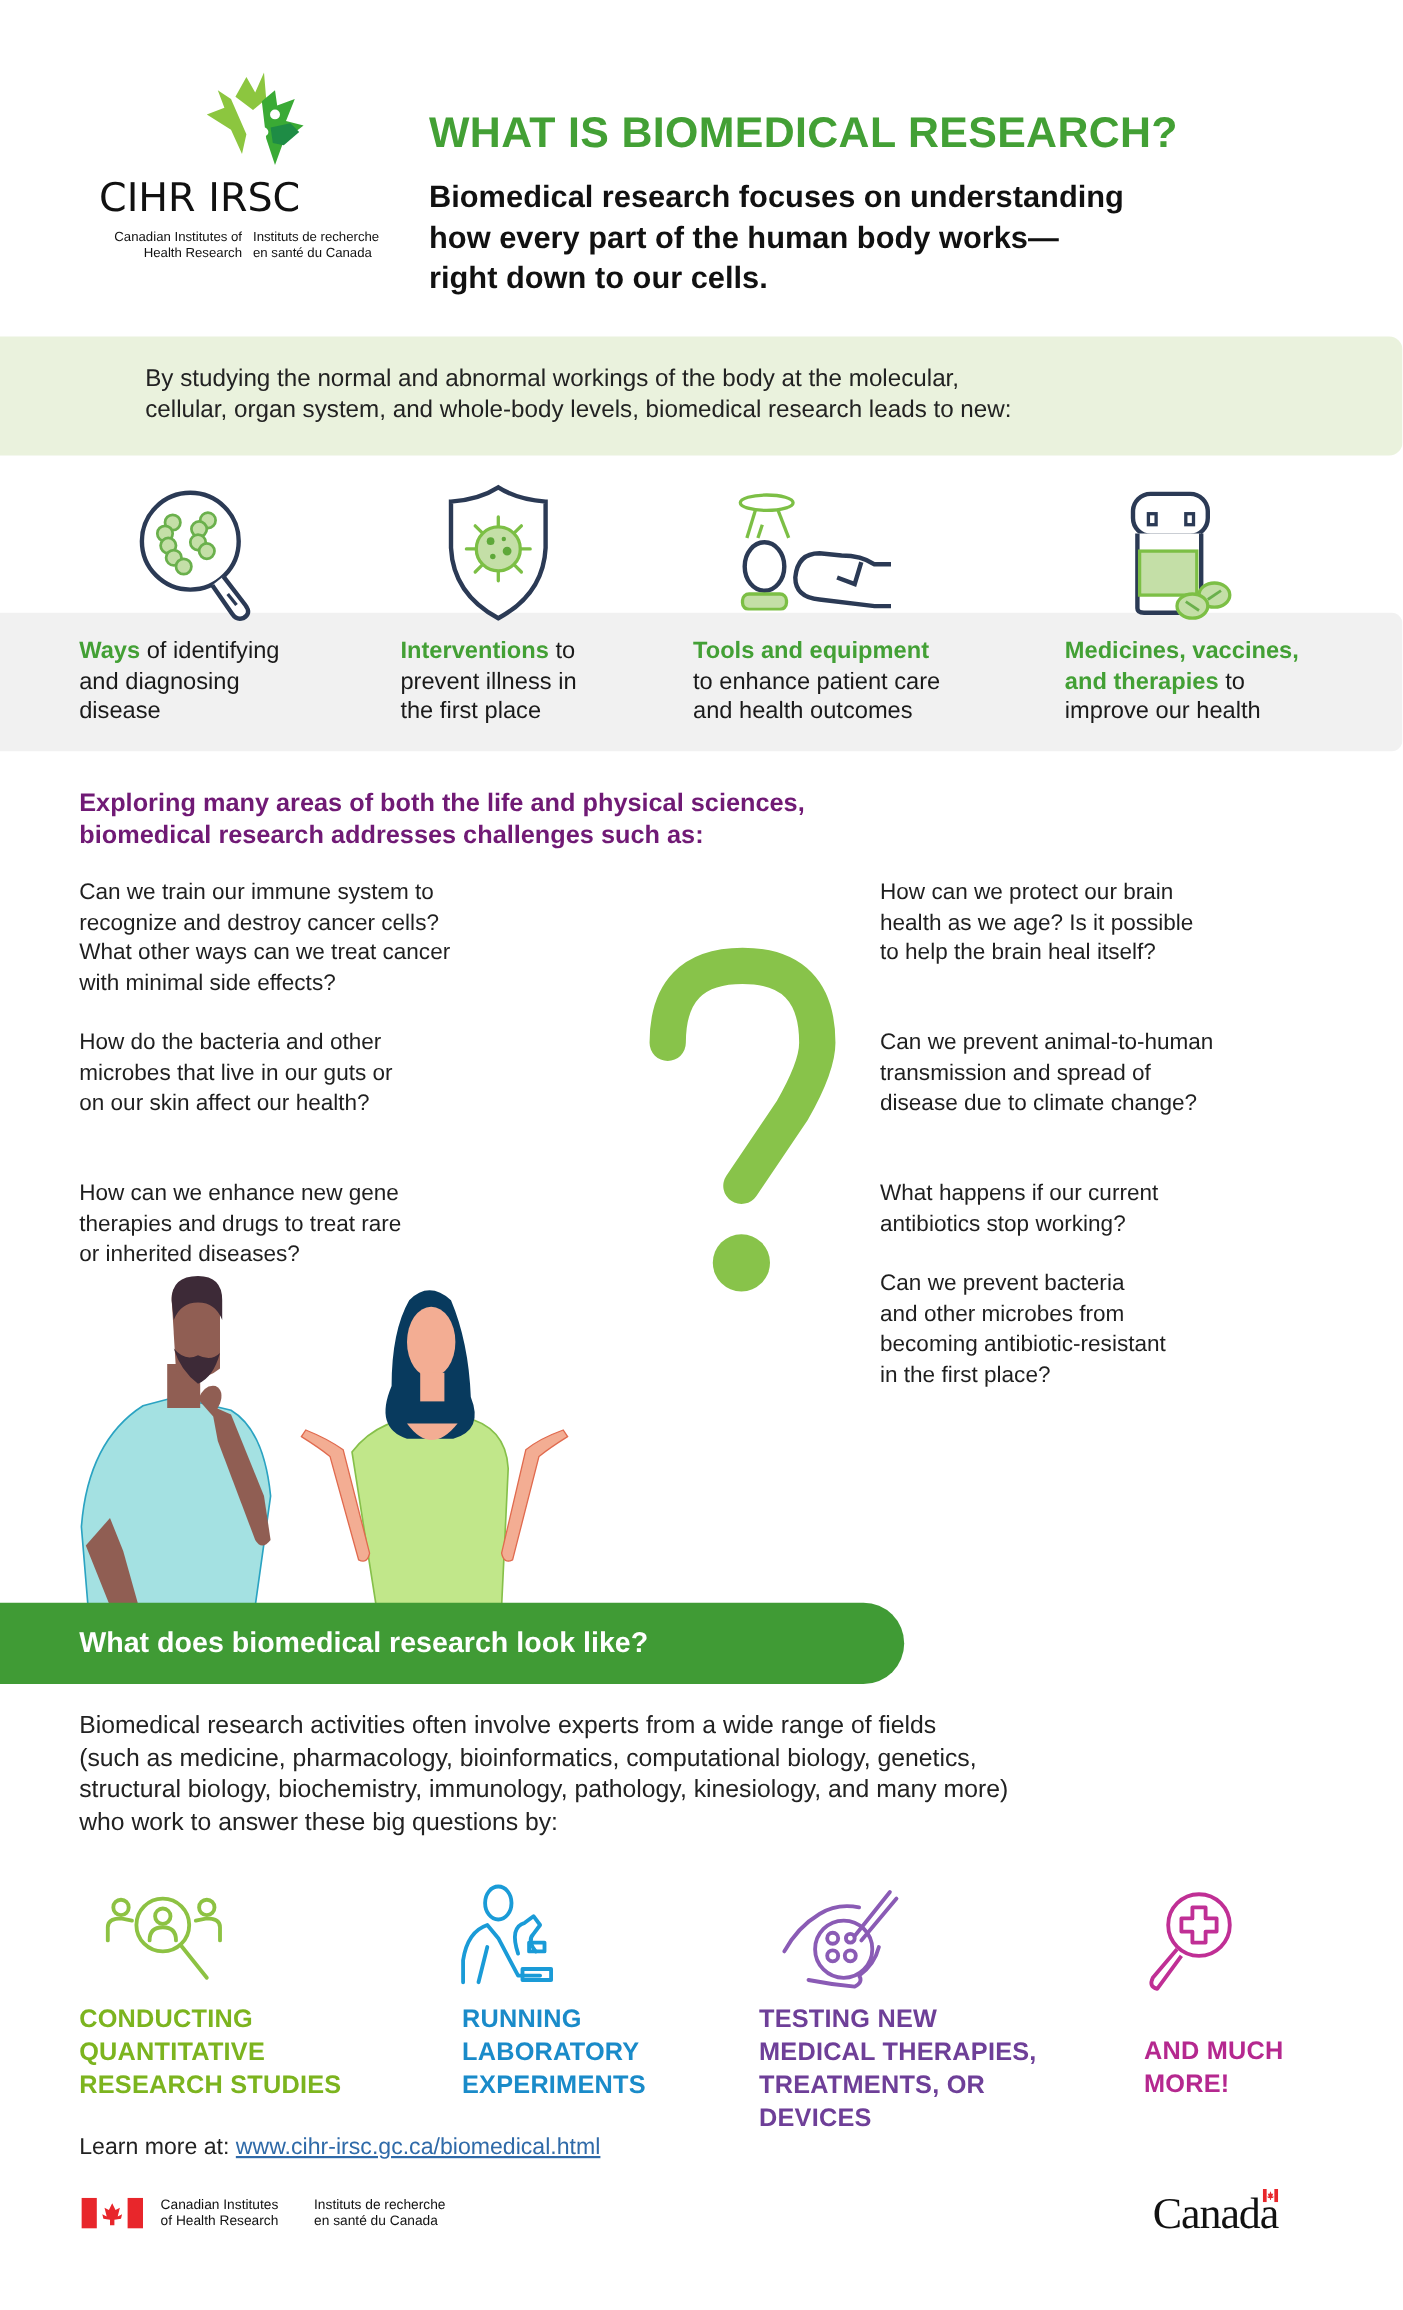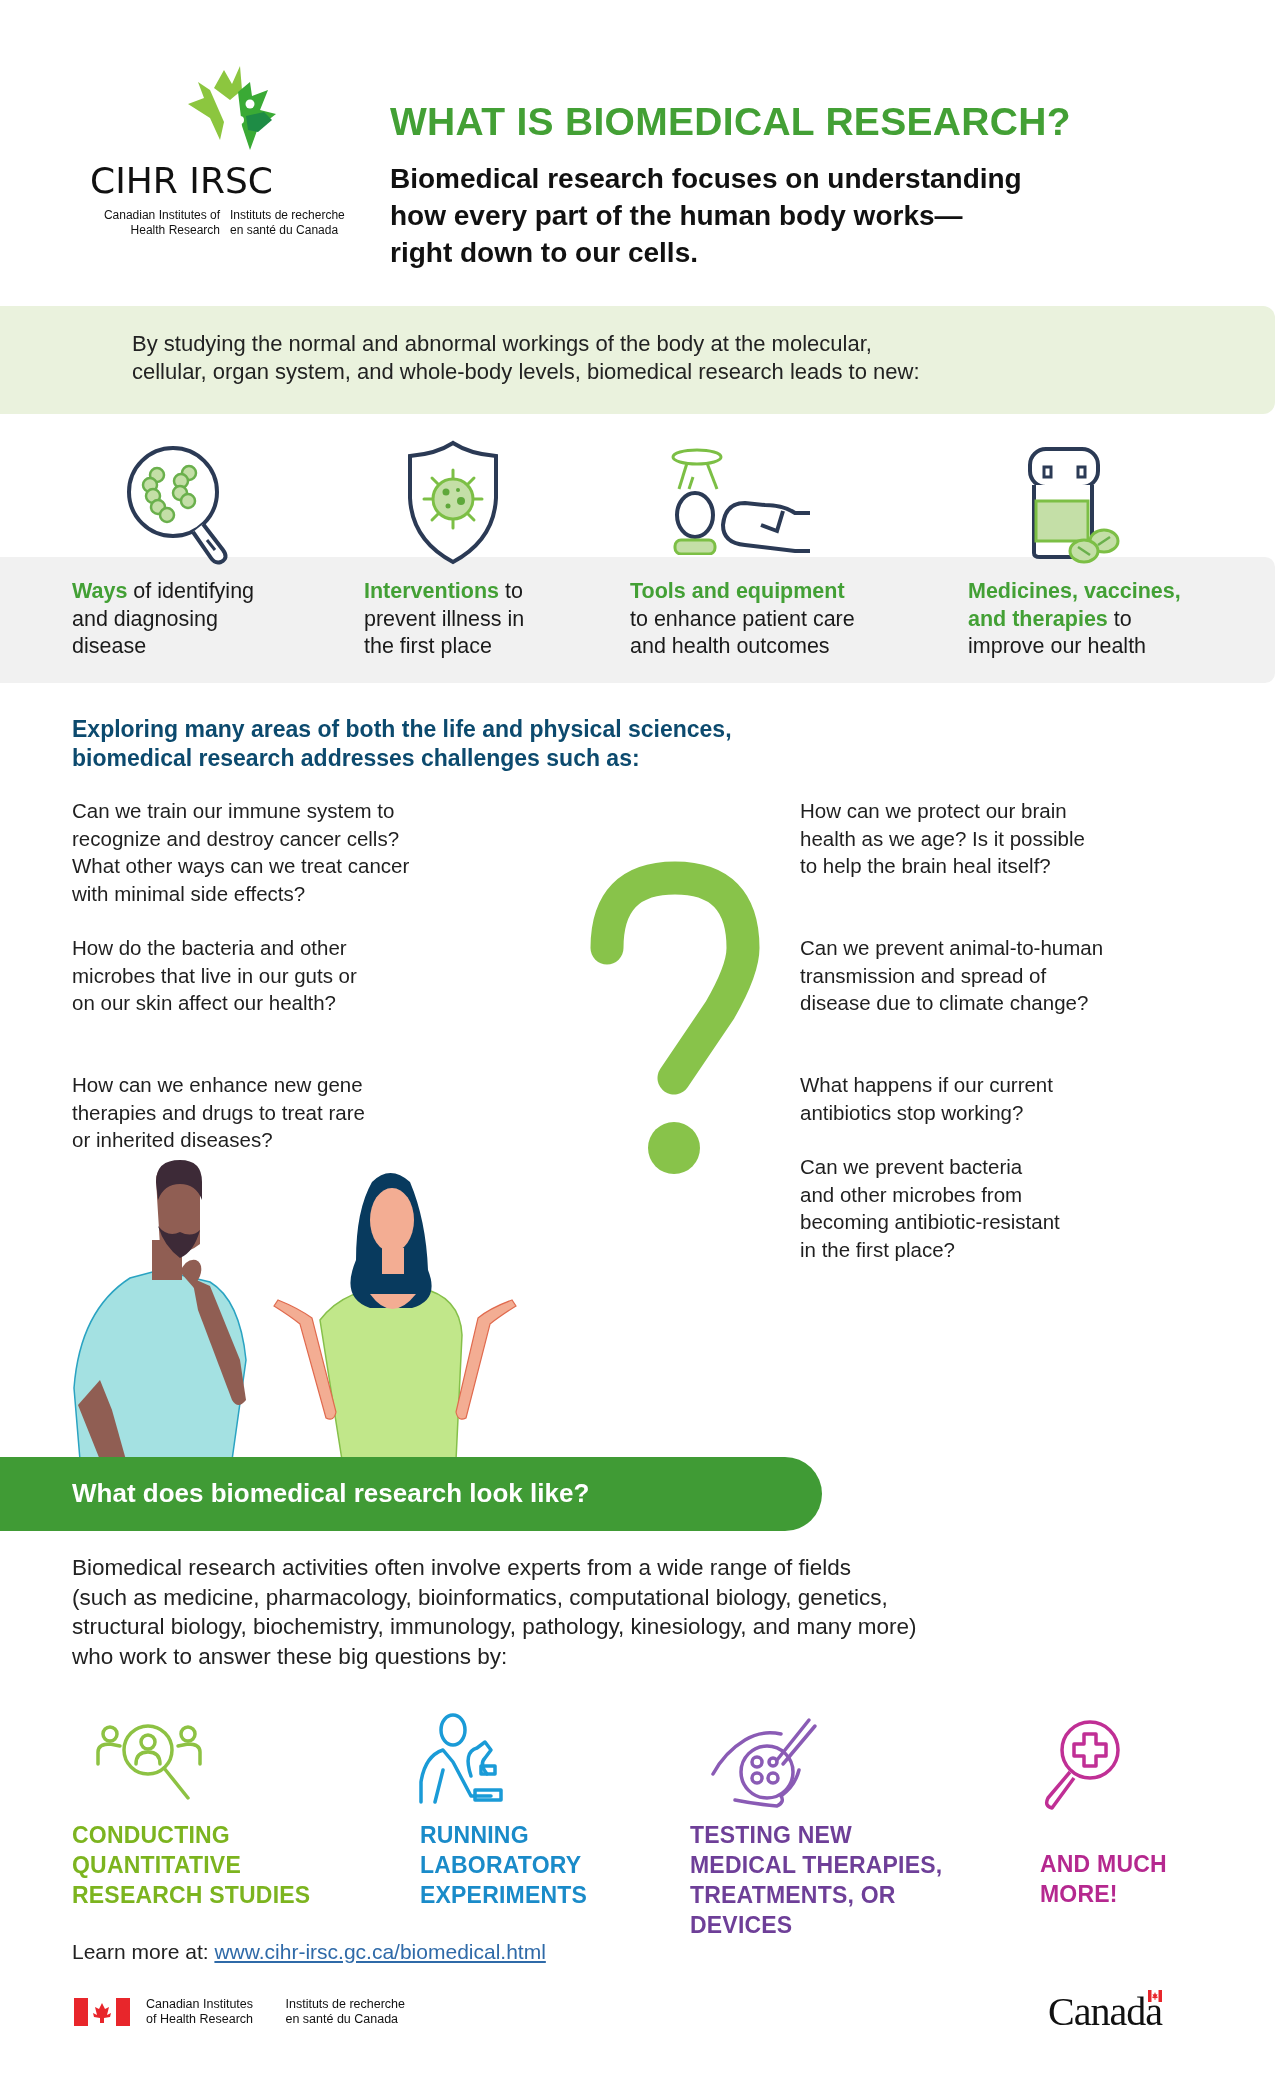--- a/index.html
+++ b/index.html
@@ -21,21 +21,21 @@
   #intro-band { left: 0; top: 306px; width: 1275px; height: 108px; background: #eaf2dd; border-radius: 0 12px 12px 0; }
   #intro-text { left: 132px; top: 330px; width: 1060px; font-size: 22px; line-height: 28px; color: #222; }
 
   
   #outcomes-band { left: 0; top: 557px; width: 1275px; height: 126px; background: #f1f1f1; border-radius: 0 10px 10px 0; }
   .outcome-icon { position: absolute; }
   .outcome-text { position: absolute; top: 578px; font-size: 21.5px; line-height: 27.5px; color: #1a1a1a; }
   .outcome-text .hl { color: #43a035; font-weight: bold; }
 
   
-  #challenges-heading { left: 72px; top: 715px; width: 900px; font-size: 23px; font-weight: bold; line-height: 29px; color: #0c4a6e; }
+  #challenges-heading { left: 72px; top: 715px; width: 900px; font-size: 23px; font-weight: bold; line-height: 29px; color: #701a75; }
   .question { position: absolute; font-size: 20.5px; line-height: 27.5px; color: #1f1f1f; width: 440px; }
   #qmark { left: 560px; top: 860px; width: 240px; height: 320px; }
 
   
   #people { left: 60px; top: 1160px; width: 700px; height: 300px; }
 
   
   #look-banner { left: 0; top: 1457px; width: 822px; height: 74px; background: #409b35; border-radius: 0 37px 37px 0; }
   #look-title { left: 72px; top: 1478px; font-size: 26px; font-weight: bold; color: #ffffff; }
 

